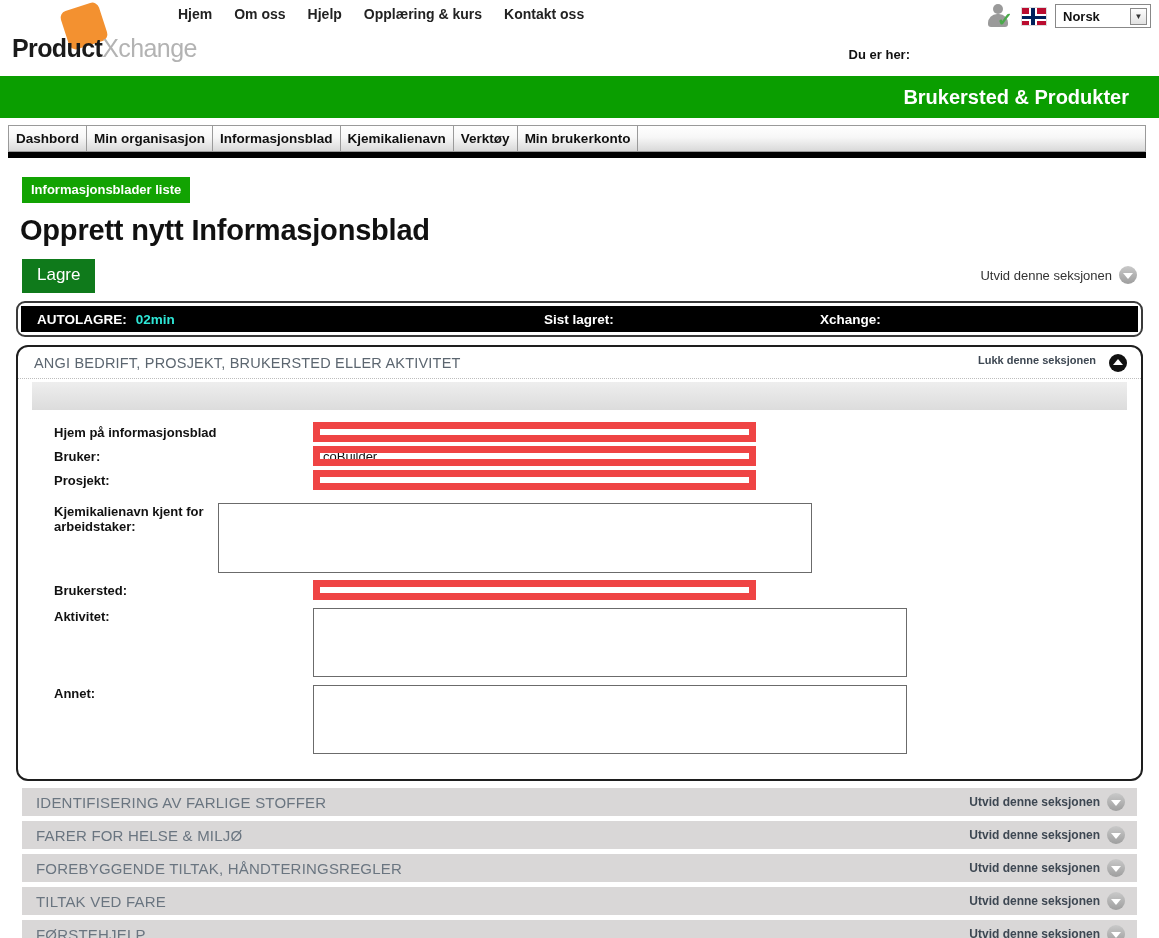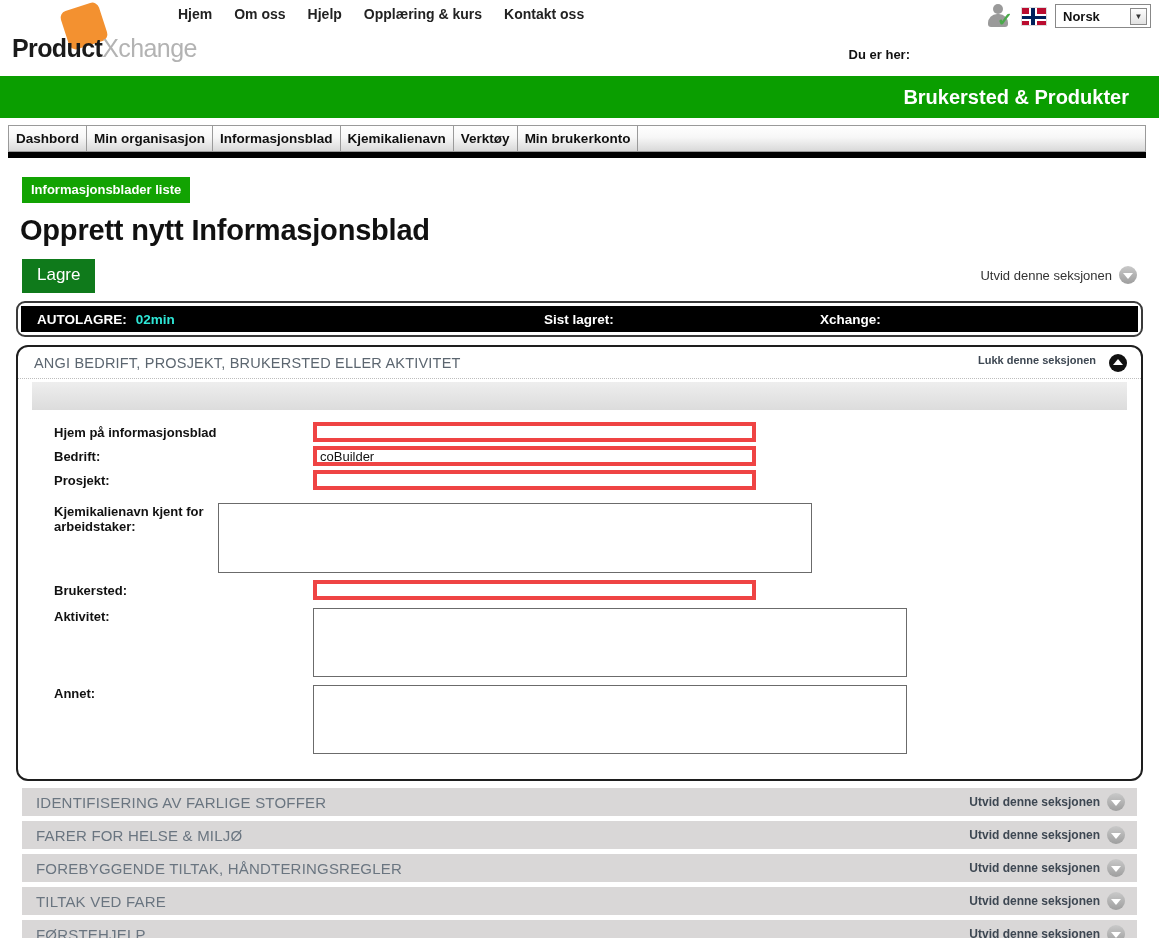--- a/index.html
+++ b/index.html
@@ -320,21 +320,21 @@
     width: 295px;
     padding-left: 36px;
     font-size: 13px;
     font-weight: bold;
     color: #111111;
     line-height: 15px;
     padding-top: 3px;
   }
   .finput {
     width: 443px; height: 20px;
-    border: 4px solid #ef4444;
+    border: 7px solid #ef4444;
     background: #ffffff;
     font-size: 13px;
     padding: 1px 3px;
     font-family: "Liberation Sans", sans-serif;
     color: #111111;
   }
   .ftextarea {
     width: 594px; height: 70px;
     border: 1px solid #6b6b6b;
     background: #ffffff;
@@ -474,21 +474,21 @@
   </div>
 
   <div class="toolbar-strip"></div>
 
   <div class="form">
     <div class="frow">
       <div class="flabel">Hjem på informasjonsblad</div>
       <input class="finput" value="" style="">
     </div>
     <div class="frow">
-      <div class="flabel">Bedrift:</div>
+      <div class="flabel">Bruker:</div>
       <input class="finput" value="coBuilder" style="">
     </div>
     <div class="frow">
       <div class="flabel">Prosjekt:</div>
       <input class="finput" value="" style="">
     </div>
     <div class="frow ta" style="margin-top:13px;">
       <div class="flabel" style="max-width:200px;">Kjemikalienavn kjent for arbeidstaker:</div>
       <textarea class="ftextarea" style=""></textarea>
     </div>

